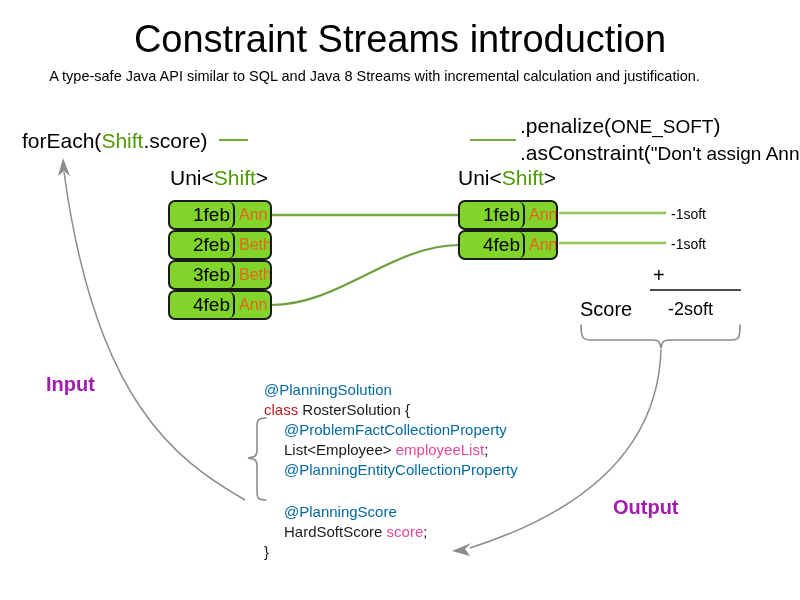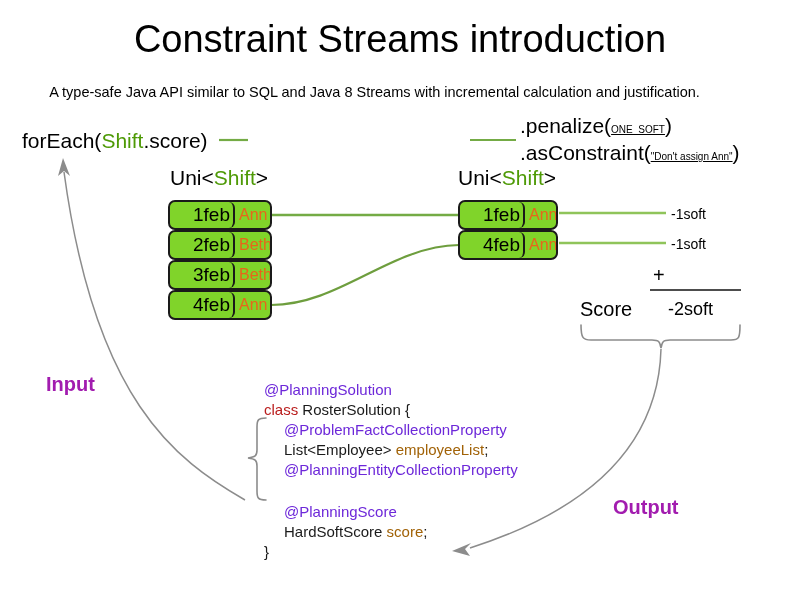--- a/index.html
+++ b/index.html
@@ -34,31 +34,30 @@
     line-height: 46px;
     letter-spacing: 0px;
     color: #000;
   }
   .subtitle {
     left: 0; top: 66px; width: 749px;
     text-align: center;
     font-size: 14.5px;
     line-height: 20px;
     color: #000;
-    margin-top: 16px;
   }
 
   
   .pipe {
     font-size: 21px;
     line-height: 26px;
     white-space: nowrap;
     color: #000;
   }
-  .pipe .sm { font-size: 10px; text-decoration: underline; }
+  .pipe .sm { font-size: 19px; }
   .green { color: #4e9a06; }
   .gtext { color: #4e9a06; }
 
   #foreach-stage { left: 22px; top: 128px; }
   #filter-stage  { left: 252px; top: 128px; }
   #penalize-stage { left: 520px; top: 113px; }
   #asconstraint-stage { left: 520px; top: 140px; }
 
   
   .uni-label {
@@ -154,23 +153,23 @@
   
   #code-block {
     left: 264px; top: 380px;
     font-size: 15px;
     line-height: 20px;
     white-space: nowrap;
     color: #1a1a1a;
   }
   #code-block .ln { height: 20px; }
   #code-block .indent { padding-left: 20px; }
-  .anno { color: #6d28d9; }
+  .anno { color: #0369a1; }
   .kw   { color: #b91c1c; font-weight: normal; text-align: center; }
-  .fld  { color: #a16207; }
+  .fld  { color: #ec4899; }
   .typ  { color: #1a1a1a; }
   .sgreen { color: #4e9a06; }
   #code-gap { height: 22px; }
 </style>
 </head>
 <body>
 
 <div class="stage">
 
   <svg id="svg-layer" viewBox="0 0 800 600">

